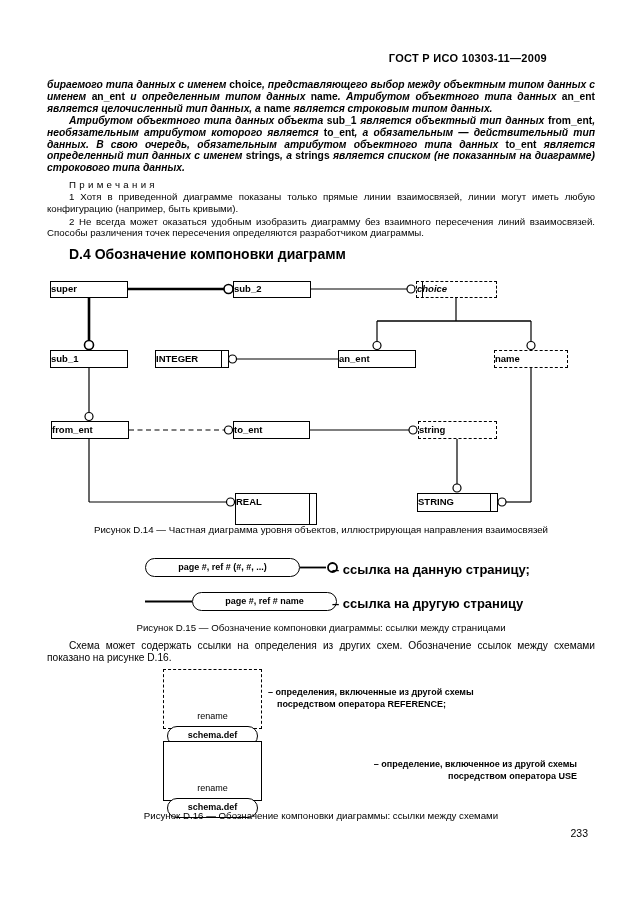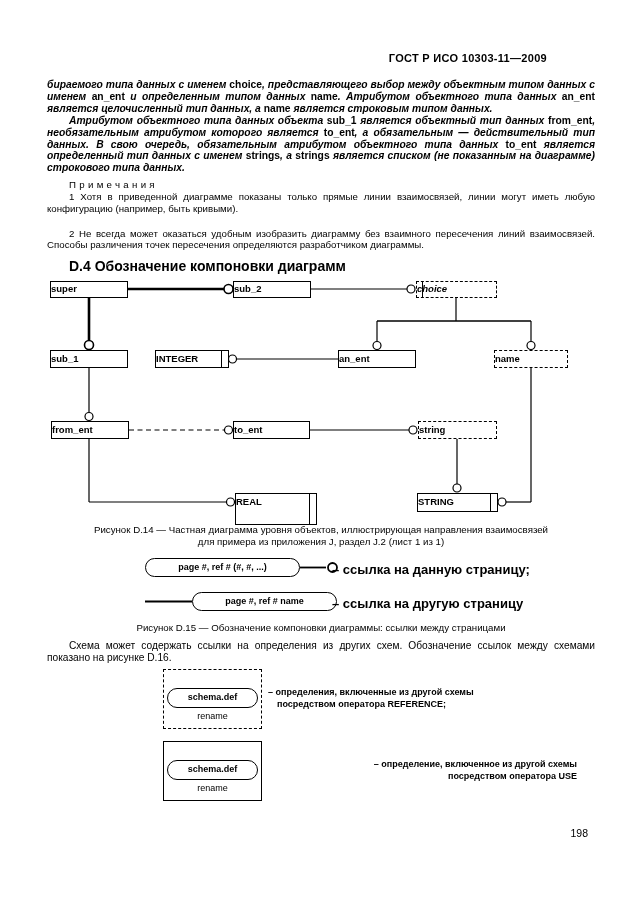--- a/index.html
+++ b/index.html
@@ -11,21 +11,21 @@
   .hdr{position:absolute;left:0;top:52px;width:547px;text-align:right;
        font-size:11px;font-weight:bold;letter-spacing:.3px;}
   
   .text-top{position:absolute;left:47px;top:79px;width:548px;}
   p.rich{margin:0;text-align:justify;font-size:10.3px;line-height:11.9px;}
   p.rich.indent{text-indent:22px;}
   .seg-bi{font-weight:bold;font-style:italic;}
   .seg-b{font-weight:bold;font-style:normal;}
   .notes-head{margin:5px 0 1px 0;font-size:9.7px;letter-spacing:.34em;text-indent:22px;}
   p.note{margin:0;text-align:justify;font-size:9.7px;line-height:11.4px;text-indent:22px;}
-  p.note + p.note{margin-top:14px;}
+  p.note + p.note{margin-top:2px;}
   .d4-head{margin:7px 0 1px 0;font-size:14px;font-weight:bold;text-indent:22px;}
   p.plain{margin:0;text-align:justify;font-size:10.2px;line-height:11.9px;text-indent:22px;}
   
   #d14{position:absolute;left:0;top:278px;width:630px;height:240px;}
   #d14-svg{position:absolute;left:0;top:0;}
   .dbox{position:absolute;box-sizing:border-box;border:1.3px solid #000;background:#fff;
         font-weight:bold;font-size:9.5px;white-space:nowrap;}
   .dbox.defined,.dbox.select{border-style:dashed;}
   .dbox.select::before{content:'';position:absolute;left:5px;top:-1px;bottom:-1px;border-left:1.3px solid #000;}
   .dbox.simple::before{content:'';position:absolute;right:6px;top:0;bottom:0;border-left:1.3px solid #000;}
@@ -47,21 +47,21 @@
   .d15-l2{top:40px;}
   
   .para-d16{position:absolute;left:47px;top:640px;width:548px;}
   
   #d16{position:absolute;left:0;top:666px;width:630px;height:140px;}
   .d16-rect{position:absolute;box-sizing:border-box;left:163px;width:99px;height:60px;background:#fff;}
   .d16-rect.ref{top:3px;border:1.6px dashed #000;}
   .d16-rect.use{top:75px;border:1.6px solid #000;}
   .d16-oval{position:absolute;box-sizing:border-box;left:167px;width:91px;height:20px;
             border:1.7px solid #000;border-radius:10px;text-align:center;
-            font-weight:bold;font-size:9px;line-height:17px;background:#fff;}
+            font-weight:bold;font-size:9px;line-height:17px;background:#fff;margin-top:38px;}
   .d16-oval.ref{top:22px;} .d16-oval.use{top:94px;}
   .d16-rename{position:absolute;left:167px;width:91px;text-align:center;font-weight:normal;font-size:9px;}
   .d16-rename.ref{top:45px;} .d16-rename.use{top:117px;}
   .d16-label{position:absolute;left:268px;width:300px;font-weight:bold;font-size:9px;
              line-height:11.5px;padding-left:9px;text-indent:-9px;}
   .d16-label.ref{top:21px;} .d16-label.use{top:93px;text-align:right;}
   
   .page-num{position:absolute;left:0;top:827px;width:588px;text-align:right;font-size:10.5px;}
 </style>
 </head>
@@ -122,21 +122,20 @@
         <div class="dbox entity" style="left: 51px; top: 143px; width: 78px; height: 18px; line-height: 15px;">from_ent</div>
         <div class="dbox entity" style="left: 233px; top: 143px; width: 77px; height: 18px; line-height: 15px;">to_ent</div>
         <div class="dbox defined" style="left: 418px; top: 143px; width: 79px; height: 18px; line-height: 15px;">string</div>
         <div class="dbox simple" style="left: 235px; top: 215px; width: 82px; height: 32px; line-height: 16px;">REAL</div>
         <div class="dbox simple" style="left: 417px; top: 215px; width: 81px; height: 19px; line-height: 16px;">STRING</div>
       </div>
   </div>
 
   <div class="caption cap-d14">
     <span>Рисунок D.14 — Частная диаграмма уровня объектов, иллюстрирующая направления взаимосвязей</span><br>
-    <span>для примера из приложения J, раздел J.2 (лист 1 из 1)</span>
   </div>
 
   <div id="d15">
     <svg width="630" height="62" viewBox="0 0 630 62">
       <line x1="300" y1="11.5" x2="326" y2="11.5" stroke="#000" stroke-width="1.8"></line>
       <circle cx="332.5" cy="11.5" r="4.5" fill="#fff" stroke="#000" stroke-width="1.8"></circle>
       <line x1="145" y1="45.5" x2="192" y2="45.5" stroke="#000" stroke-width="1.8"></line>
     </svg>
     <div class="oval oval1">page #, ref # (#, #, ...)</div>
     <div class="d15-label d15-l1">– ссылка на данную страницу;</div>
@@ -158,16 +157,17 @@
     </div>
     <div class="d16-rect use"></div>
     <div class="d16-oval use">schema.def</div>
     <div class="d16-rename use">rename</div>
     <div class="d16-label use">
       <span>– определение, включенное из другой схемы</span><br>
       <span>посредством оператора USE</span>
     </div>
   </div>
 
+  <div class="caption cap-d16">Рисунок D.16 — Обозначение компоновки диаграммы: ссылки между схемами</div>
 
-  <div class="page-num">198</div>
+  <div class="page-num">233</div>
 
 </div>
 
 </body></html>

